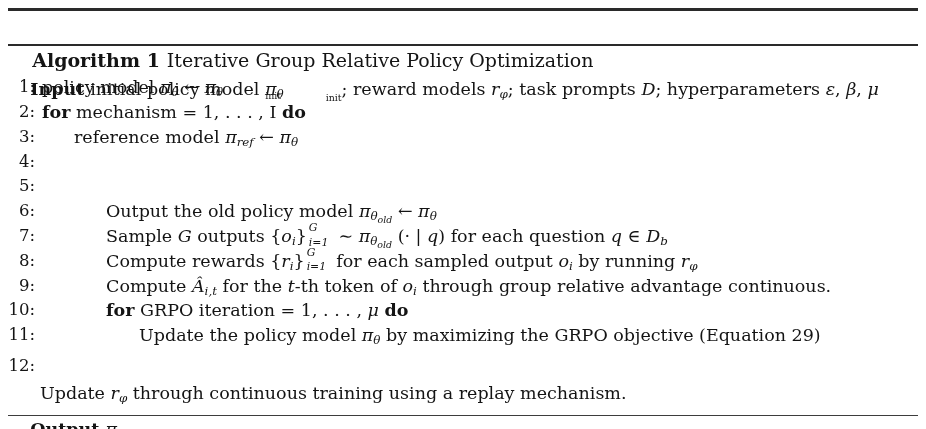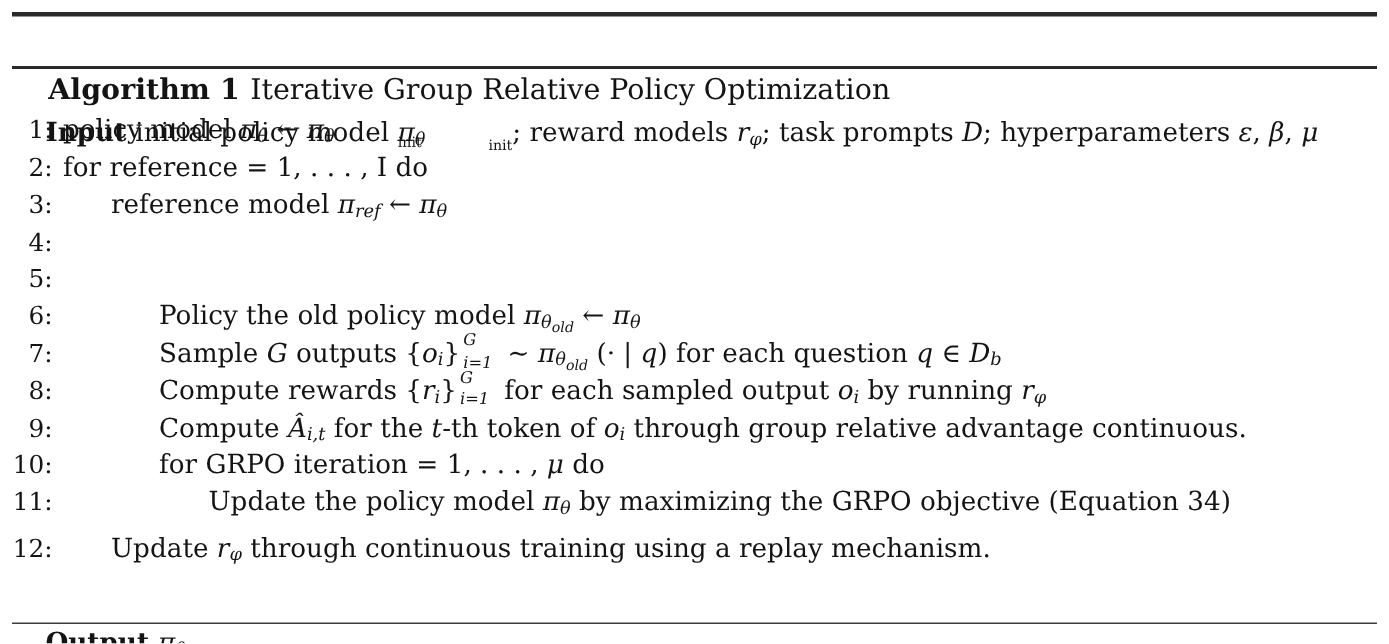--- a/index.html
+++ b/index.html
@@ -17,30 +17,30 @@
   .rule { background: var(--rule, #2a2a2a); width: 910px; }
   .rule-thick { height: 2.6px; }
   .rule-thin { height: 1.6px; background: #3d3d3d; }
   .top-rule { margin-top: 8px; }
   .title-row { height: 33px; line-height: 33px; font-size: 19px; white-space: pre; }
   .title-label { font-weight: bold; margin-right: 7px; }
   .input-row { height: 29px; line-height: 29px; white-space: pre; }
   .kw { font-weight: bold; margin-right: 6px; }
   .lines { }
   .line { height: 24.8px; line-height: 24.8px; display: flex; white-space: pre; }
-  .line.gap { margin-top: 6px; }
+  .line.gap { margin-top: 6px; flex-direction: column; }
   .num { width: 27px; flex: 0 0 27px; text-align: right; margin-right: 7px; font-size: 16.5px; }
   .content { white-space: pre; }
   .indent-0 { padding-left: 0; }
   .indent-1 { padding-left: 32px; }
   .indent-2 { padding-left: 64px; }
   .indent-3 { padding-left: 97px; }
   .output-row { margin-top: 8px; height: 28px; line-height: 28px; white-space: pre; }
   .seg-t { }
-  .seg-b { font-weight: normal; }
+  .seg-b { font-weight: bold; }
   .seg-i { font-style: italic; }
   .seg-scr { font-style: italic; }
   .seg-si  { font-style: italic; font-size: 68%; vertical-align: -0.22em; }
   .seg-ssr { font-size: 54%; vertical-align: -0.6em; margin-left: 42px; }
   .seg-ssi { font-style: italic; font-size: 54%; vertical-align: -0.6em; text-align: center; }
   .stk { position: relative; display: inline-block; width: 26px; height: 0.9em; vertical-align: -0.15em; }
   .stk-sup { position: absolute; top: -0.55em; left: 2px; font-size: 62%; font-style: italic; line-height: 1; }
   .stk-sub { position: absolute; bottom: -0.35em; left: 2px; font-size: 62%; font-style: italic; line-height: 1; }
 </style>
 </head>
@@ -60,39 +60,39 @@
   </div>
 
   <div class="lines" id="lines">
   <div class="line">
     <span class="num">1:</span>
     <span class="content indent-0"><span class="seg-t">policy model </span><span class="seg-i">π</span><span class="seg-si">θ</span><span class="seg-t"> ← </span><span class="seg-i">π</span><span class="seg-si">θ</span><span class="seg-ssr">init</span></span>
   </div>
 
   <div class="line">
     <span class="num">2:</span>
-    <span class="content indent-0"><span class="seg-b">for</span><span class="seg-t"> reference = 1, . . . , I </span><span class="seg-b">do</span></span>
+    <span class="content indent-0"><span class="seg-b">for</span><span class="seg-t"> mechanism = 1, . . . , I </span><span class="seg-b">do</span></span>
   </div>
 
   <div class="line">
     <span class="num">3:</span>
     <span class="content indent-1"><span class="seg-t">reference model </span><span class="seg-i">π</span><span class="seg-si">ref</span><span class="seg-t"> ← </span><span class="seg-i">π</span><span class="seg-si">θ</span></span>
   </div>
 
   <div class="line">
     <span class="num">4:</span>
   </div>
 
   <div class="line">
     <span class="num">5:</span>
   </div>
 
   <div class="line">
     <span class="num">6:</span>
-    <span class="content indent-2"><span class="seg-t">Policy the old policy model </span><span class="seg-i">π</span><span class="seg-si">θ</span><span class="seg-ssi">old</span><span class="seg-t"> ← </span><span class="seg-i">π</span><span class="seg-si">θ</span></span>
+    <span class="content indent-2"><span class="seg-t">Output the old policy model </span><span class="seg-i">π</span><span class="seg-si">θ</span><span class="seg-ssi">old</span><span class="seg-t"> ← </span><span class="seg-i">π</span><span class="seg-si">θ</span></span>
   </div>
 
   <div class="line">
     <span class="num">7:</span>
     <span class="content indent-2"><span class="seg-t">Sample </span><span class="seg-i">G</span><span class="seg-t"> outputs {</span><span class="seg-i">o</span><span class="seg-si">i</span><span class="seg-t">}</span><span class="stk"><span class="stk-sup">G</span><span class="stk-sub">i=1</span></span><span class="seg-t"> ∼ </span><span class="seg-i">π</span><span class="seg-si">θ</span><span class="seg-ssi">old</span><span class="seg-t"> (· | </span><span class="seg-i">q</span><span class="seg-t">) for each question </span><span class="seg-i">q</span><span class="seg-t"> ∈ </span><span class="seg-scr">D</span><span class="seg-si">b</span></span>
   </div>
 
   <div class="line">
     <span class="num">8:</span>
     <span class="content indent-2"><span class="seg-t">Compute rewards {</span><span class="seg-i">r</span><span class="seg-si">i</span><span class="seg-t">}</span><span class="stk"><span class="stk-sup">G</span><span class="stk-sub">i=1</span></span><span class="seg-t"> for each sampled output </span><span class="seg-i">o</span><span class="seg-si">i</span><span class="seg-t"> by running </span><span class="seg-i">r</span><span class="seg-si">φ</span></span>
@@ -103,21 +103,21 @@
     <span class="content indent-2"><span class="seg-t">Compute </span><span class="seg-i">Â</span><span class="seg-si">i,t</span><span class="seg-t"> for the </span><span class="seg-i">t</span><span class="seg-t">-th token of </span><span class="seg-i">o</span><span class="seg-si">i</span><span class="seg-t"> through group relative advantage continuous.</span></span>
   </div>
 
   <div class="line">
     <span class="num">10:</span>
     <span class="content indent-2"><span class="seg-b">for</span><span class="seg-t"> GRPO iteration = 1, . . . , </span><span class="seg-i">μ</span><span class="seg-t"> </span><span class="seg-b">do</span></span>
   </div>
 
   <div class="line">
     <span class="num">11:</span>
-    <span class="content indent-3"><span class="seg-t">Update the policy model </span><span class="seg-i">π</span><span class="seg-si">θ</span><span class="seg-t"> by maximizing the GRPO objective (Equation 34)</span></span>
+    <span class="content indent-3"><span class="seg-t">Update the policy model </span><span class="seg-i">π</span><span class="seg-si">θ</span><span class="seg-t"> by maximizing the GRPO objective (Equation 29)</span></span>
   </div>
 
   <div class="line gap">
     <span class="num">12:</span>
     <span class="content indent-1"><span class="seg-t">Update </span><span class="seg-i">r</span><span class="seg-si">φ</span><span class="seg-t"> through continuous training using a replay mechanism.</span></span>
   </div>
 </div>
 
   <div class="output-row">
     <span class="kw">Output</span><span><span class="seg-i">π</span><span class="seg-si">θ</span></span>

